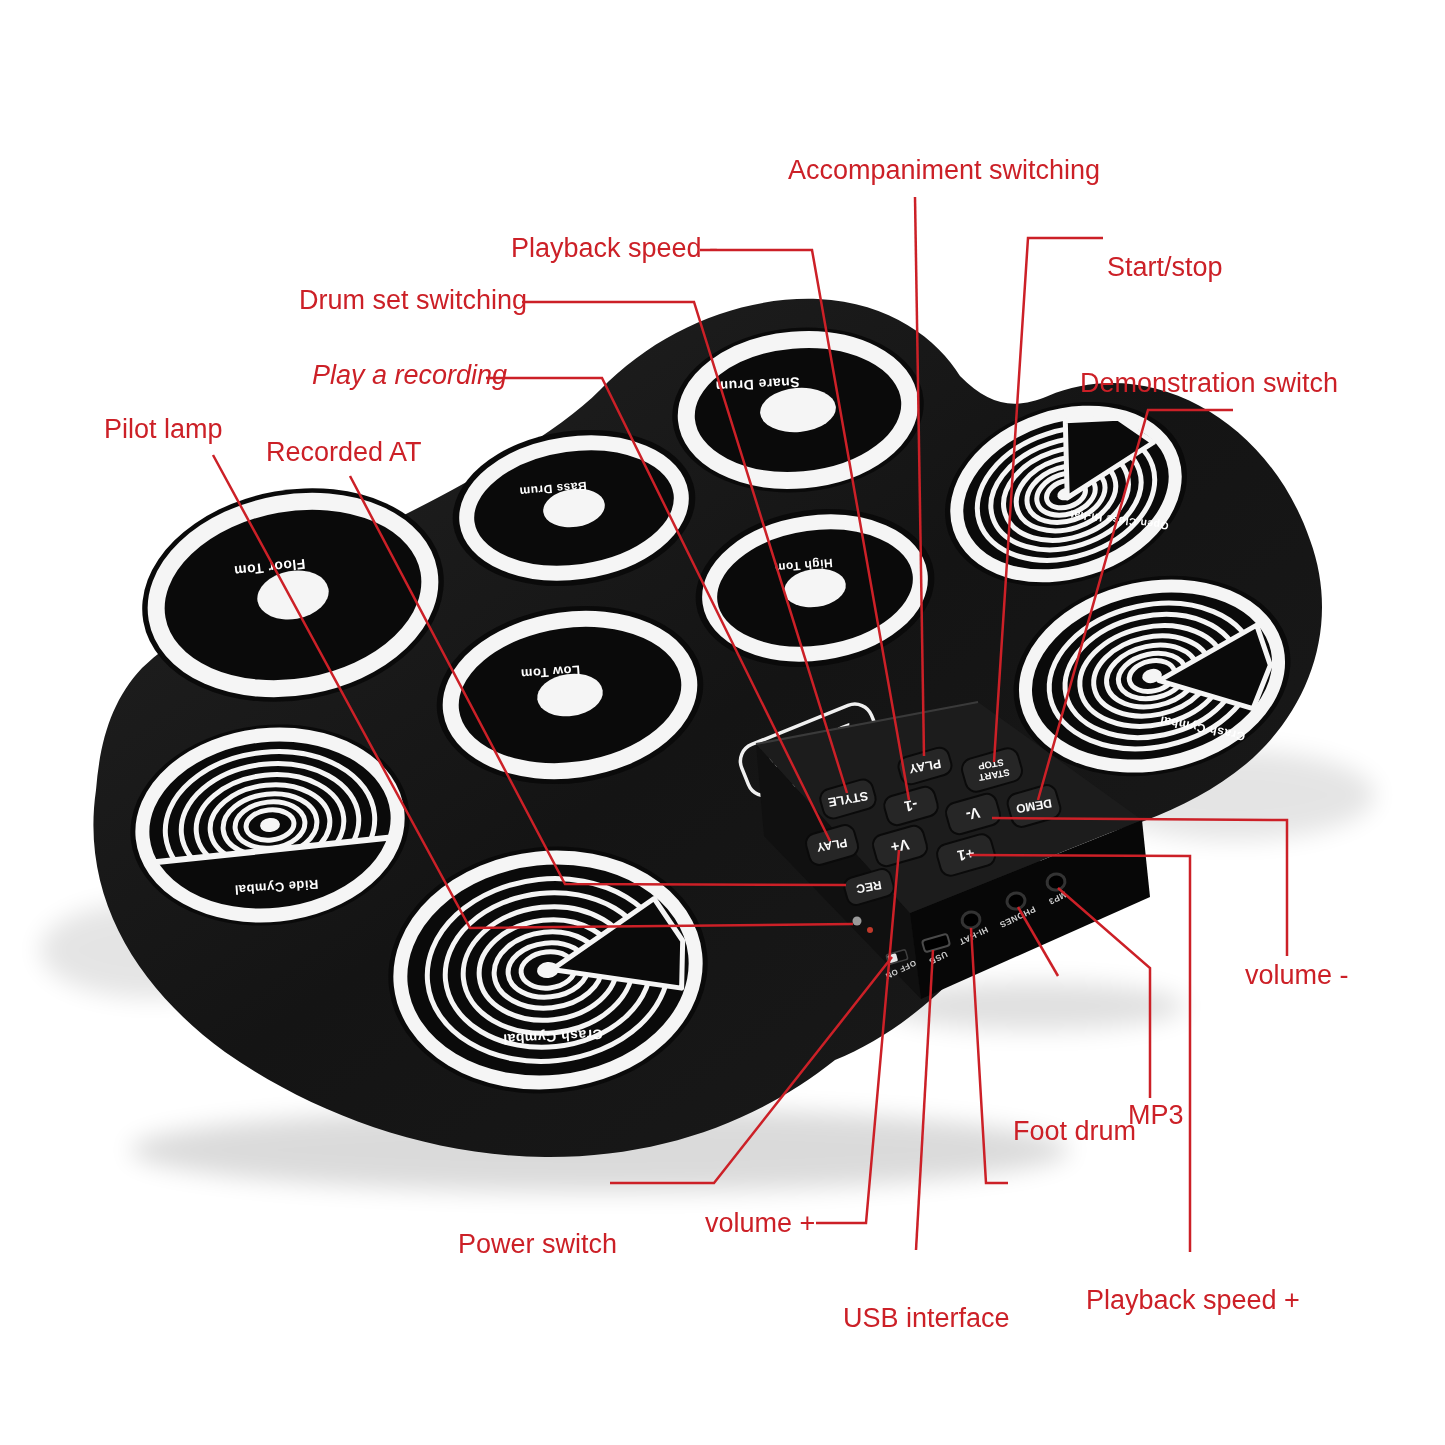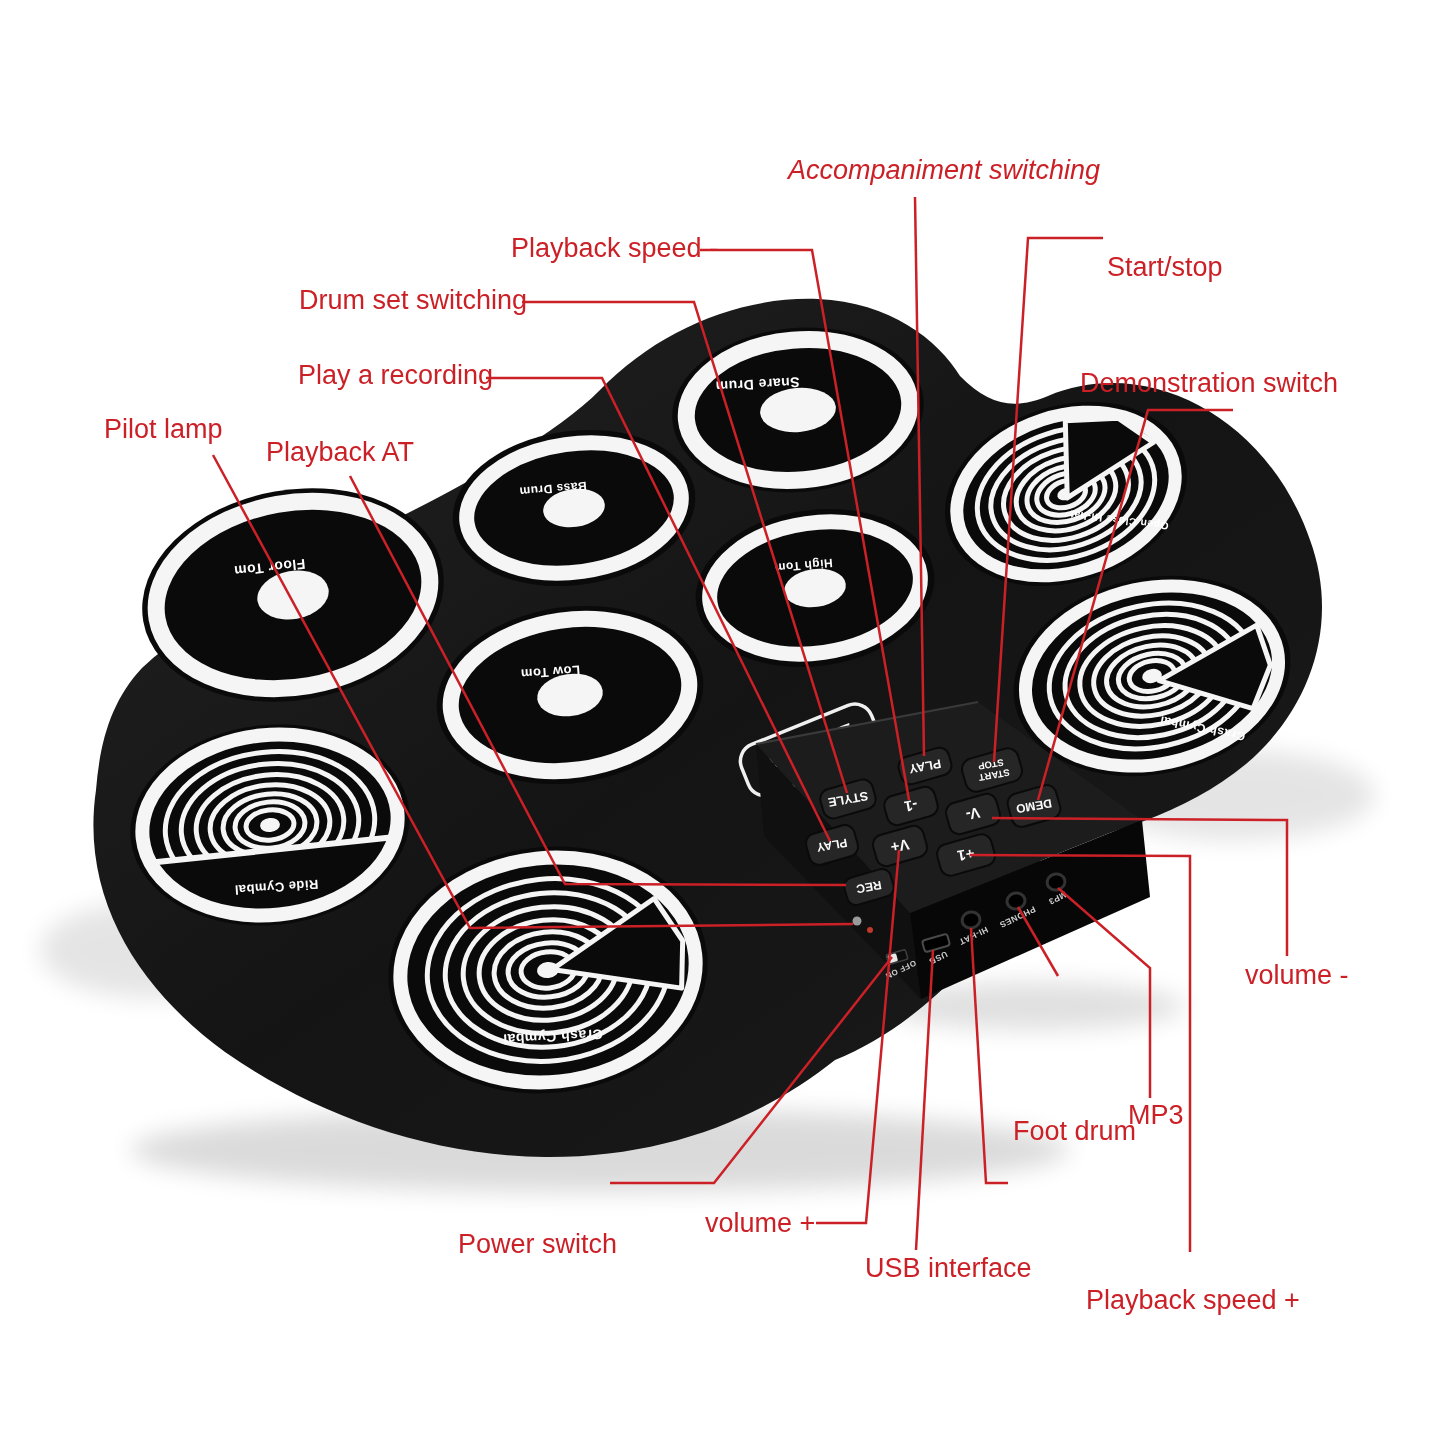--- a/index.html
+++ b/index.html
@@ -259,29 +259,29 @@
     <polyline points="1058,976 1018,907"></polyline>
     <polyline points="1150,1098 1150,968 1058,888"></polyline>
     <polyline points="610,1183 714,1183 892,957"></polyline>
     <polyline points="1008,1183 986,1183 971,928"></polyline>
     <polyline points="816,1223 866,1223 899,850"></polyline>
     <polyline points="916,1250 933,950"></polyline>
     <polyline points="1190,1252 1190,856 970,855"></polyline>
   </g>
 </svg>
 
-<div class="callout" style="left:788px;  top:155px;font-style:italic;">Accompaniment switching</div>
+<div class="callout" style="left:788px;  top:155px;">Accompaniment switching</div>
 <div class="callout" style="left:1107px; top:220px;margin-top:32px;">Start/stop</div>
 <div class="callout" style="left:511px;  top:233px;">Playback speed -</div>
 <div class="callout" style="left:299px;  top:285px;">Drum set switching</div>
-<div class="callout" style="left:298px;  top:360px;">Play a recording</div>
+<div class="callout" style="left:312px;  top:360px;font-style:italic;">Play a recording</div>
 <div class="callout" style="left:104px;  top:414px;">Pilot lamp</div>
-<div class="callout" style="left:266px;  top:437px;">Playback AT</div>
+<div class="callout" style="left:266px;  top:437px;">Recorded AT</div>
 <div class="callout" style="left:1080px; top:368px;text-align:center;">Demonstration switch</div>
 <div class="callout" style="left:1245px; top:960px;">volume -</div>
 <div class="callout" style="left:1128px; top:1100px;">MP3</div>
 <div class="callout" style="left:458px;  top:1229px;text-align:right;">Power switch</div>
 <div class="callout" style="left:1013px; top:1116px;">Foot drum</div>
 <div class="callout" style="left:705px;  top:1208px;">volume +</div>
-<div class="callout" style="left:843px;  top:1253px;margin-left:22px;">USB interface</div>
+<div class="callout" style="left:843px;  top:1303px;">USB interface</div>
 <div class="callout" style="left:1086px; top:1253px;margin-top:32px;">Playback speed +</div>
 
 </div>
 
 </body></html>

